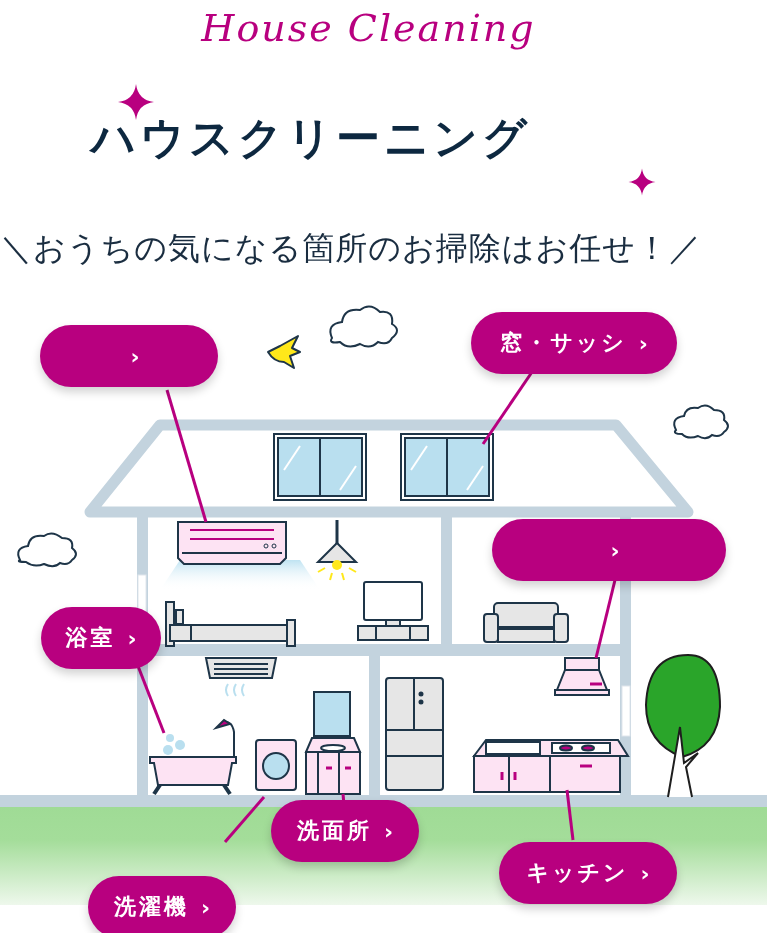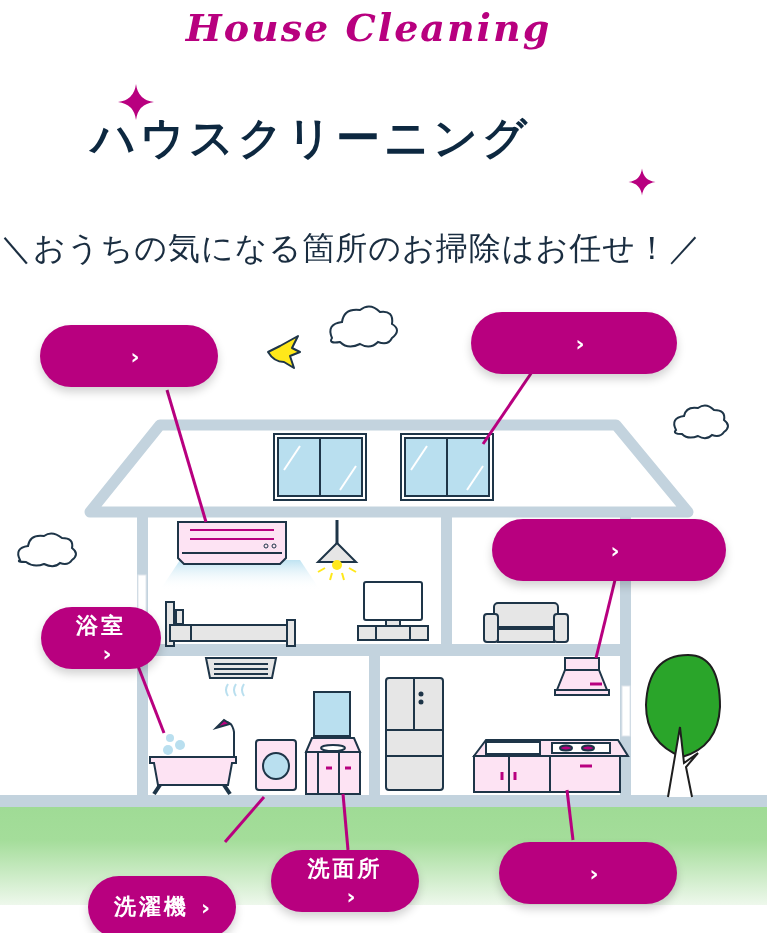--- a/index.html
+++ b/index.html
@@ -1,17 +1,17 @@
 <!DOCTYPE html>
 <html><head>
 <meta charset="utf-8">
 <style>
   html,body{margin:0;padding:0;background:#fff;}
   body{width:767px;height:933px;position:relative;overflow:hidden;font-family:"DejaVu Sans","Liberation Sans",sans-serif;}
-  .script-title{position:absolute;left:0;top:0;width:737px;text-align:center;color:#b8007f;font-family:"DejaVu Serif",serif;font-style:italic;font-size:38px;letter-spacing:2px;line-height:56px;font-weight:700;}
+  .script-title{position:absolute;left:0;top:0;width:737px;text-align:center;color:#b8007f;font-family:"DejaVu Serif",serif;font-style:italic;font-size:38px;letter-spacing:2px;line-height:56px;font-weight:400;}
   .main-title{position:absolute;left:0;top:108px;width:622px;text-align:center;color:#0d2840;font-size:44px;font-weight:bold;letter-spacing:4px;line-height:60px;}
   .subtitle{position:absolute;left:0;top:228px;width:767px;color:#1a2d40;font-size:32px;letter-spacing:1px;line-height:40px;}
   .sparkle{position:absolute;}
   .scene{position:absolute;left:0;top:0;width:767px;height:933px;}
   .pill{position:absolute;height:62px;border-radius:31px;background:#b8007f;color:#fff;font-weight:bold;font-size:22px;letter-spacing:3px;display:flex;align-items:center;justify-content:center;box-shadow:0 5px 10px rgba(0,0,0,0.18);cursor:pointer;white-space:nowrap;}
   .pill .chev{margin-left:12px;font-size:22px;letter-spacing:0;}
 </style>
 </head>
 <body>
 
@@ -212,32 +212,34 @@
     <line x1="225" y1="842" x2="264" y2="797"></line>
     <line x1="343" y1="794" x2="348" y2="850"></line>
     <line x1="567" y1="790" x2="573" y2="840"></line>
   </g>
 </svg>
 
 <div class="pill" style="left:40px;top:325px;width:178px;">
   <span class="chev">›</span>
 </div>
 <div class="pill" style="left:471px;top:312px;width:206px;">
+  <span>窓・サッシ</span>
   <span class="chev">›</span>
 </div>
 <div class="pill" style="left:492px;top:519px;width:234px;">
   <span class="chev">›</span>
 </div>
-<div class="pill" style="left:41px;top:607px;width:120px;flex-direction:column;">
+<div class="pill" style="left:41px;top:607px;width:120px;">
   <span>浴室</span>
   <span class="chev">›</span>
 </div>
 <div class="pill" style="left:88px;top:876px;width:148px;">
   <span>洗濯機</span>
   <span class="chev">›</span>
 </div>
-<div class="pill" style="left:271px;top:850px;width:148px;flex-direction:column;">
+<div class="pill" style="left:271px;top:800px;width:148px;">
   <span>洗面所</span>
   <span class="chev">›</span>
 </div>
 <div class="pill" style="left:499px;top:842px;width:178px;">
+  <span>キッチン</span>
   <span class="chev">›</span>
 </div>
 
 </body></html>

